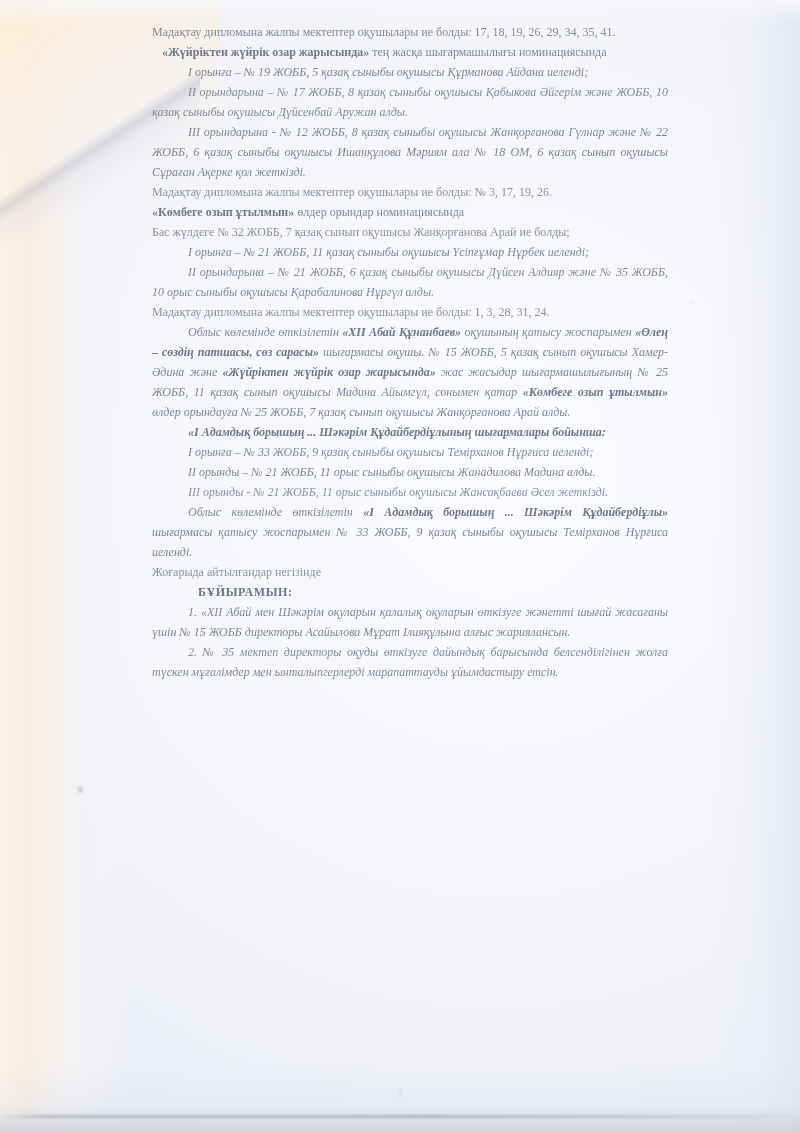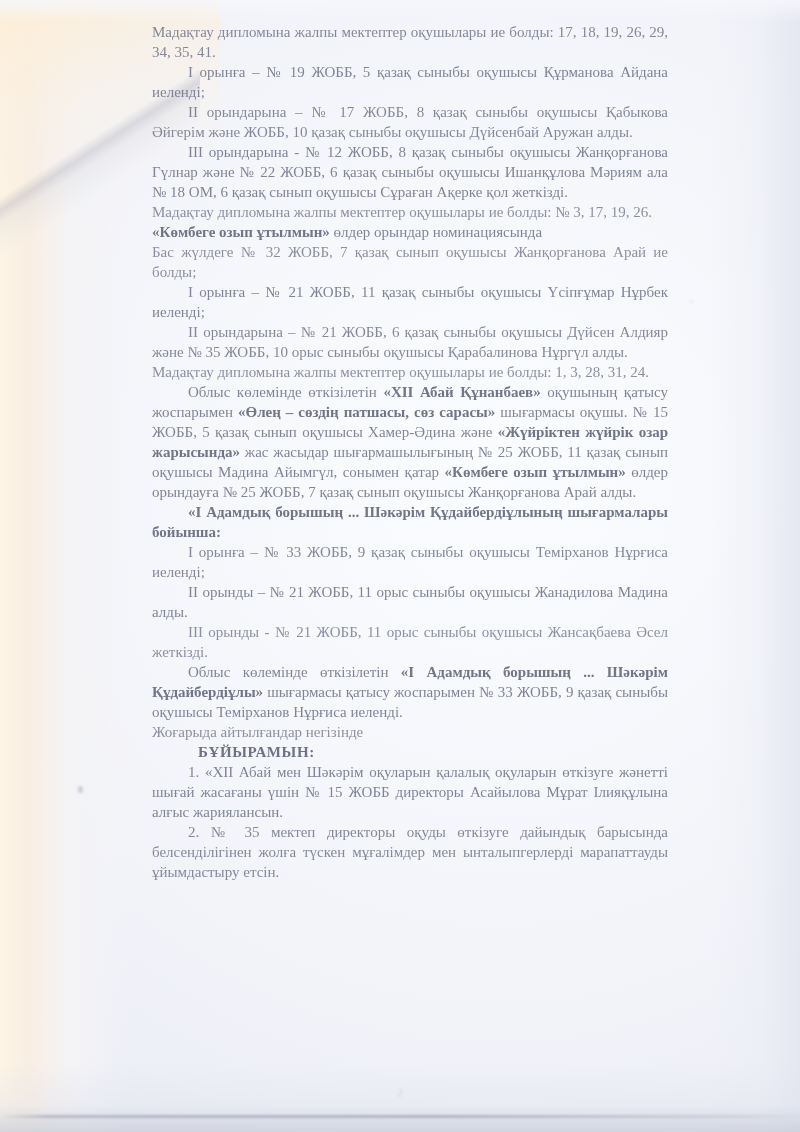--- a/index.html
+++ b/index.html
@@ -110,37 +110,38 @@
     filter: blur(1.1px);
   }
 
   
   .textblock {
     position: absolute;
     left: 152px;
     top: 22px;
     width: 516px;
     color: #70758c;
-    font-size: 15px;
+    font-size: 12px;
     line-height: 20.0px;
     text-align: justify;
     text-justify: inter-word;
     -webkit-font-smoothing: none;
     filter: blur(0.62px) contrast(0.84) brightness(1.04);
     opacity: 0.93;
   }
 
   .textblock p {
     margin: 0;
     padding: 0;
     text-align: justify;
   }
 
   .ind {
     text-indent: 36px;
+    font-style: italic;
   }
   .ind-sm {
     text-indent: 10px;
   }
   .noind {
     text-indent: 0;
   }
 
   b, .bold {
     font-weight: bold;
@@ -186,20 +187,21 @@
   <div class="edge-bottom"></div>
   <div class="edge-bottom-rule"></div>
 
   <div class="speck" style="left:78px; top:786px; width:5px; height:7px;"></div>
   <div class="speck" style="left:690px; top:300px; width:3px; height:3px; opacity:0.4;"></div>
 
   <div class="textblock">
 
     <p class="noind ink-a">Мадақтау дипломына жалпы мектептер оқушылары ие болды: 17, 18, 19, 26, 29, 34, 35, 41.</p>
 
+    <p class="ind-sm ink-c"><b>«Жүйріктен жүйрік озар жарысында»</b><span> тең жасқа шығармашылығы номинациясында</span></p>
 
 
     <p class="ind ink-c">I орынға – №  19 ЖОББ, 5 қазақ сыныбы оқушысы Құрманова Айдана иеленді;</p>
 
     <p class="ind ink-a">II орындарына – № 17 ЖОББ, 8 қазақ сыныбы оқушысы  Қабыкова Әйгерім және ЖОББ, 10 қазақ сыныбы оқушысы Дүйсенбай Аружан алды.</p>
 
     <p class="ind ink-c">III орындарына - № 12 ЖОББ, 8 қазақ сыныбы оқушысы Жанқорғанова Гүлнар және № 22 ЖОББ, 6 қазақ сыныбы оқушысы Ишанқұлова Мәриям ала № 18 ОМ, 6 қазақ сынып оқушысы Сұраған Ақерке қол жеткізді.</p>
 
     <p class="noind ink-b">Мадақтау дипломына жалпы мектептер оқушылары ие болды: № 3, 17, 19, 26.</p>
 

